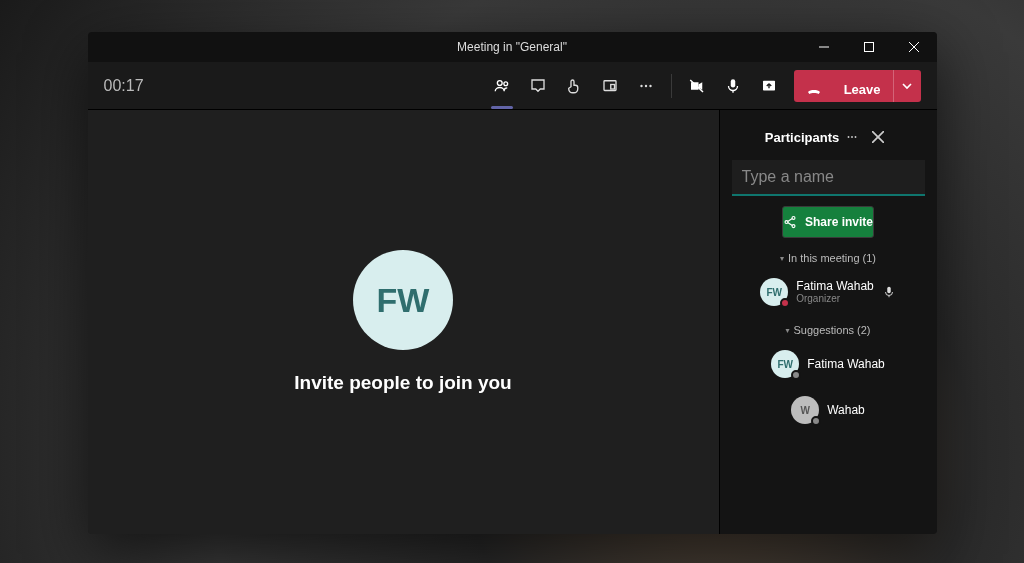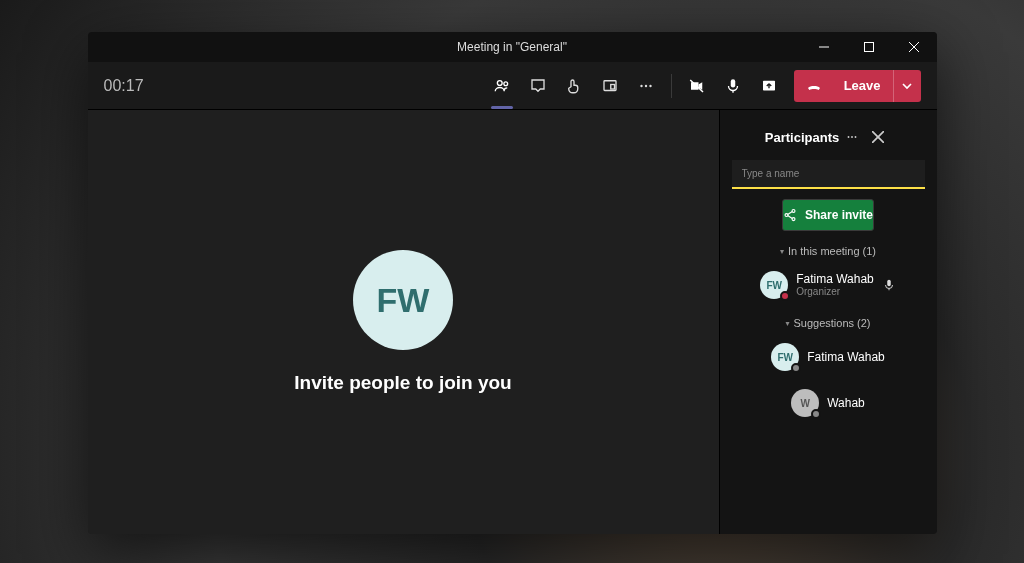--- a/index.html
+++ b/index.html
@@ -28,36 +28,36 @@
   .timer { font-size: 16px; color: #bbb; }
   .spacer { flex: 1; }
   .tb-group { display: flex; align-items: center; gap: 2px; }
   .tb-icon { width: 34px; height: 34px; display: flex; align-items: center; justify-content: center; position: relative; border-radius: 2px; }
   .tb-icon.active::after { content: ""; position: absolute; bottom: -6px; left: 6px; right: 6px; height: 3px; background: #6264a7; border-radius: 2px; }
   .divider { width: 1px; height: 24px; background: #3a3a3a; margin: 0 8px; }
   .leave-btn {
     display: flex; align-items: center; background: #c4314b; color: #fff;
     border-radius: 3px; height: 32px; margin-left: 8px; overflow: hidden;
   }
-  .leave-main { display: flex; align-items: center; gap: 22px; padding: 4px 12px; height: 100%; }
+  .leave-main { display: flex; gap: 22px; padding: 12px 12px; height: 100%; }
   .leave-caret { width: 28px; height: 100%; display: flex; align-items: center; justify-content: center; border-left: 1px solid rgba(255,255,255,.25); }
   .leave-btn span { font-size: 13px; font-weight: 600; }
   
   .body { flex: 1; display: flex; min-height: 0; }
   .stage { flex: 1; background: #1f1f1f; display: flex; flex-direction: column; align-items: center; justify-content: center; gap: 22px; }
   .avatar-big { width: 100px; height: 100px; border-radius: 50%; background: #d8eeee; color: #2f6e6e; display: flex; align-items: center; justify-content: center; font-size: 34px; font-weight: 600; }
   .invite-text { font-size: 19px; font-weight: 600; color: #fff; }
   
   .panel { width: 218px; background: #141414; border-left: 1px solid #000; display: flex; flex-direction: column; padding: 14px 12px 8px 12px; gap: 10px; align-items: center; }
   .panel-header { display: flex; align-items: center; }
   .panel-title { font-size: 13px; font-weight: 700; flex: 1; }
   .panel-icon { width: 26px; height: 26px; display: flex; align-items: center; justify-content: center; color: #ccc; }
   .name-input {
-    background: #1e1e1e; border: none; border-bottom: 2px solid #fde047;
-    color: #f9a8d4; font-size: 10px; padding: 8px 10px; width: 100%; outline: none;
+    background: #1e1e1e; border: none; border-bottom: 2px solid #0f766e;
+    color: #f9a8d4; font-size: 16px; padding: 8px 10px; width: 100%; outline: none;
   }
   .name-input::placeholder { color: #888; }
   .share-btn {
     border: 1px solid #3a3a3a; background: #15803d; color: #fff;
     height: 32px; border-radius: 3px; display: flex; align-items: center; justify-content: center; gap: 8px;
     font-size: 12px; font-weight: 600;
   }
   .section-label { font-size: 11px; color: #bbb; display: flex; align-items: center; gap: 4px; margin-top: 4px; }
   .section-label .caret { font-size: 8px; color: #888; }
   .person { display: flex; align-items: center; gap: 8px; padding: 4px 0; }

